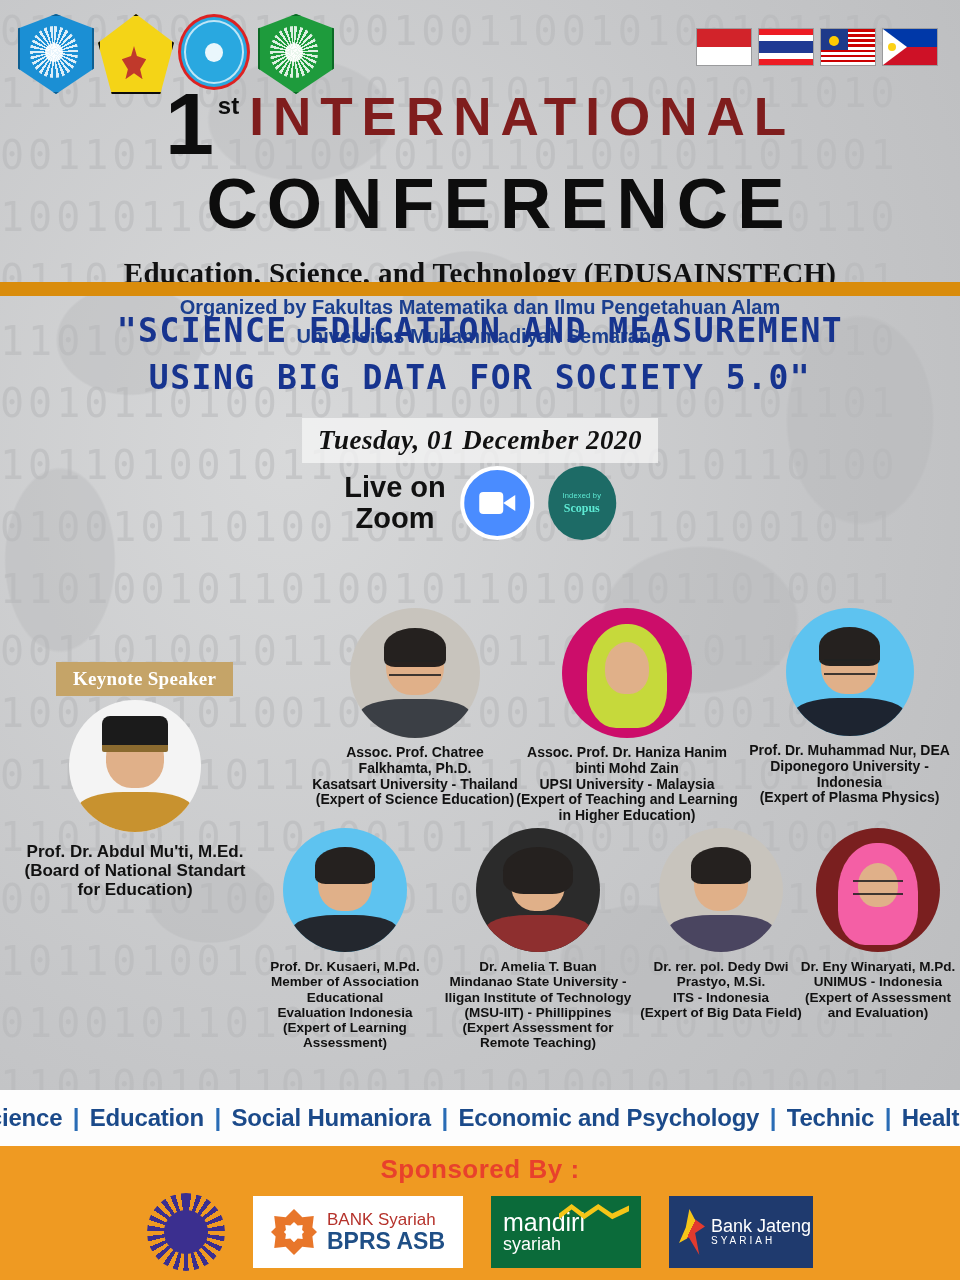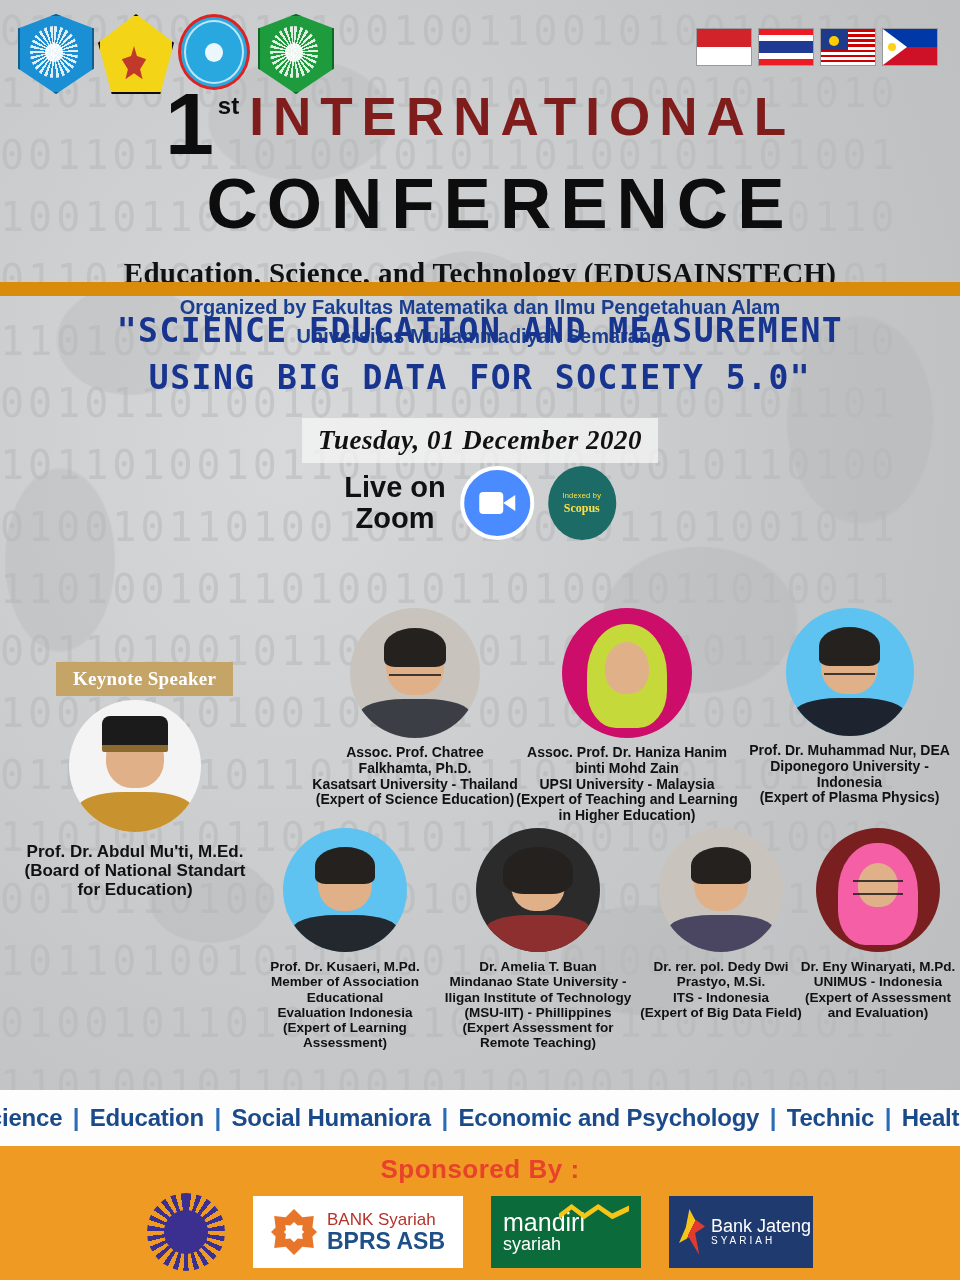--- a/index.html
+++ b/index.html
@@ -321,21 +321,21 @@
     border-right: 12px solid #fff;
   }
   .scopus-badge {
     width: 68px; height: 74px;
     border-radius: 50%;
     background: #1d6b66;
     display: flex;
     flex-direction: column;
     align-items: center;
     justify-content: center;
-    color: #fde047;
+    color: #5eead4;
   }
   .scopus-top {
     font-size: 7.5px;
     letter-spacing: .2px;
     margin-bottom: 1px;
   }
   .scopus-main {
     font-family: Liberation Serif, serif;
     font-size: 12px;
     font-weight: 700;

